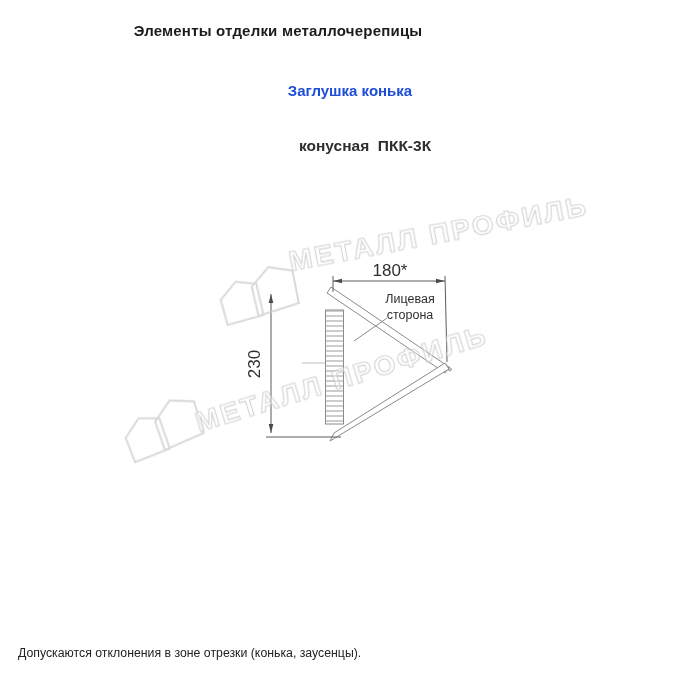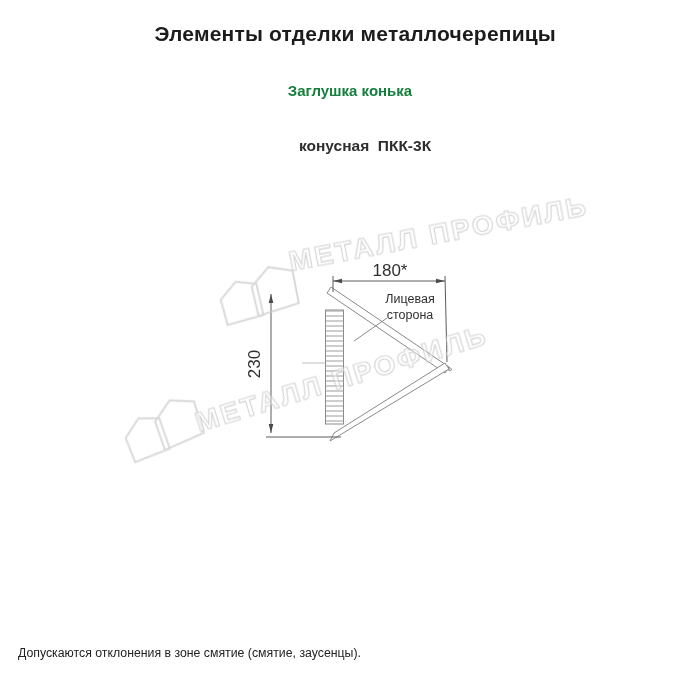--- a/index.html
+++ b/index.html
@@ -2,26 +2,26 @@
 <html><head>
 <meta charset="utf-8">
 <style>
   html,body{margin:0;padding:0;}
   body{
     width:700px;height:700px;position:relative;background:#ffffff;overflow:hidden;
     font-family:"Liberation Sans","DejaVu Sans",sans-serif;
   }
   .abs{position:absolute;}
   .page-title{
-    top:22px;left:0;width:556px;text-align:right;
-    font-size:21px;font-weight:bold;color:#1c1c1c;letter-spacing:.2px;
+    top:22px;left:0;width:556px;text-align:center;
+    font-size:15px;font-weight:bold;color:#1c1c1c;letter-spacing:.2px;
   }
   .product-name{
     top:81px;left:0;width:700px;text-align:center;
-    font-size:15px;font-weight:bold;color:#15803d;line-height:20px;
+    font-size:15px;font-weight:bold;color:#1d4ed8;line-height:20px;
   }
   .product-type{
     top:137px;left:15px;width:700px;text-align:center;
     font-size:15.5px;font-weight:bold;color:#2e2e2e;white-space:pre;
   }
   .footnotes{
     top:646px;left:18px;
     font-size:12.3px;color:#222;line-height:15.5px;
   }
   svg.drawing{top:0;left:0;}
@@ -103,14 +103,14 @@
       <path d="M4,20 L22,5 L42,11 L43,43 L6,46 Z"></path>
       <path d="M37,13 L57,-3 L80,5 L80,38 L38,43 Z"></path>
     </g>
     <g transform="translate(199,432) rotate(-17)">
       <text class="wm-text" x="0" y="0">МЕТАЛЛ ПРОФИЛЬ</text>
     </g>
   </g>
 </svg>
 
 <div class="abs footnotes">
-  <div>Допускаются отклонения в зоне смятие (смятие, заусенцы).</div>
+  <div>Допускаются отклонения в зоне отрезки (конька, заусенцы).</div>
 </div>
 
 </body></html>

